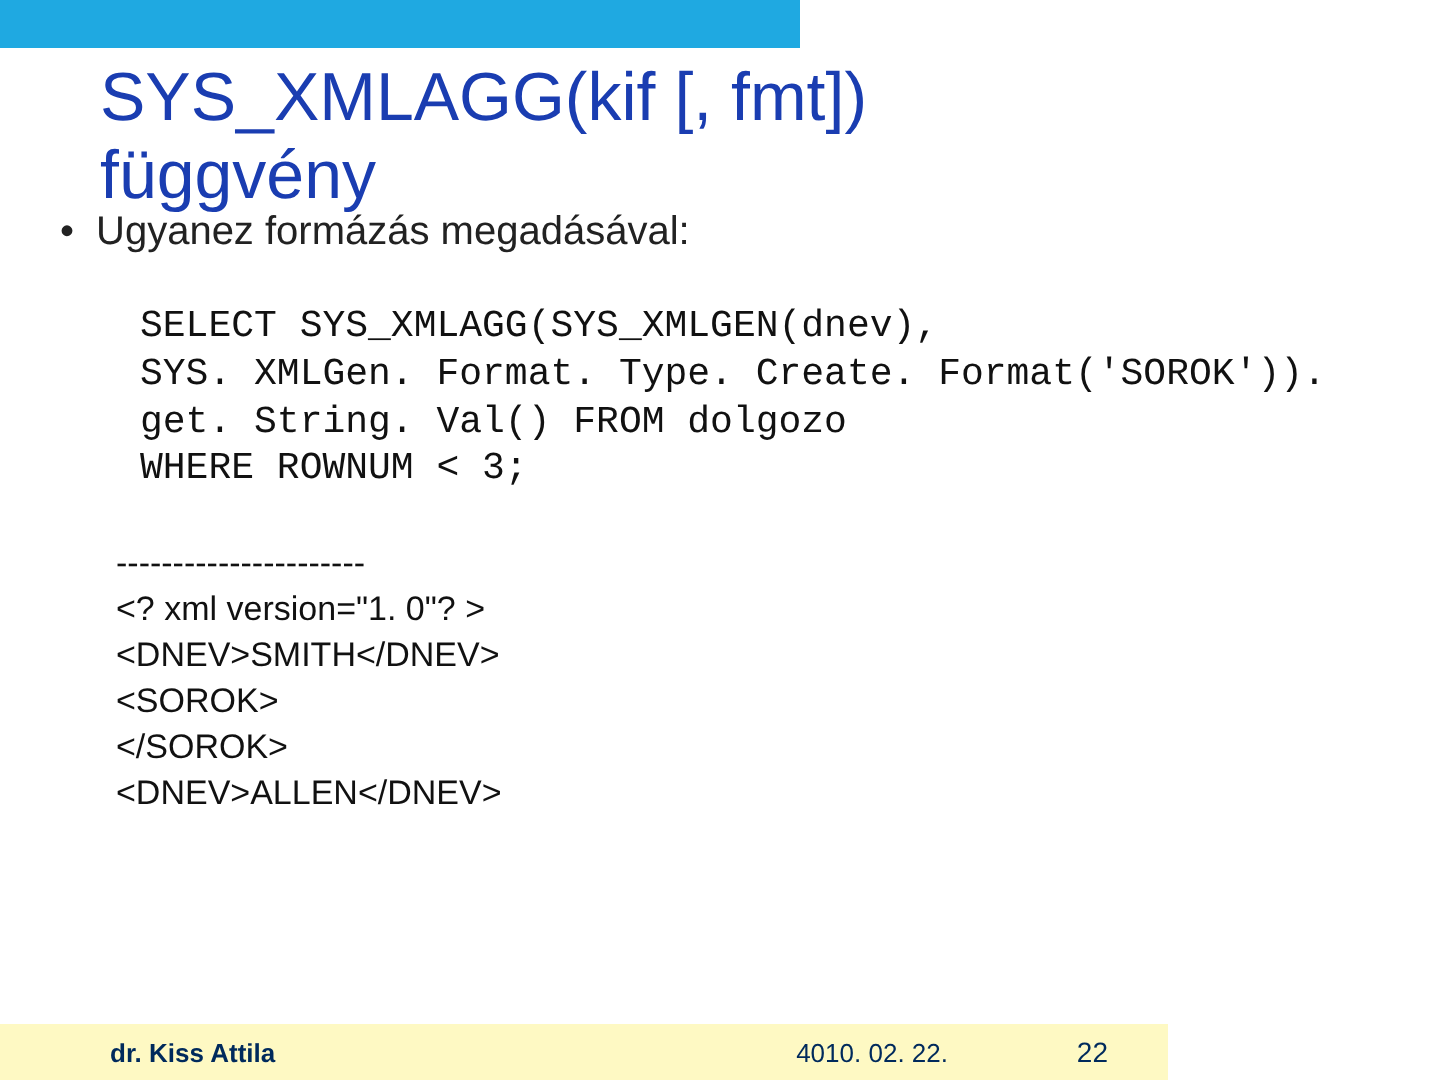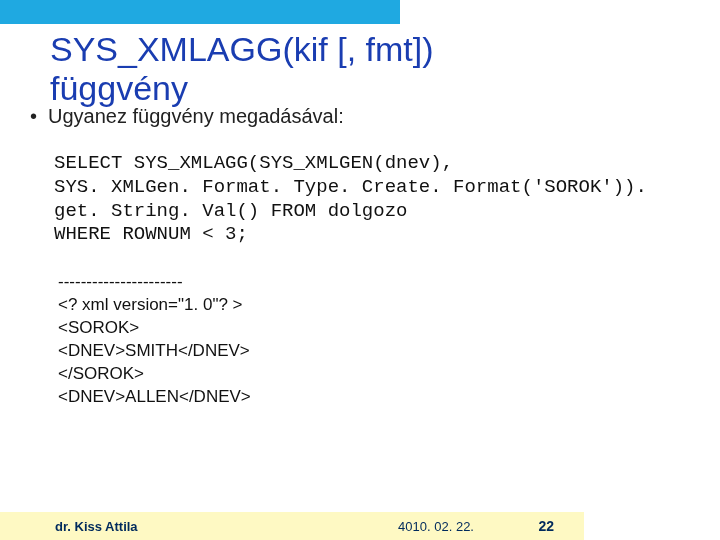--- a/index.html
+++ b/index.html
@@ -3,54 +3,54 @@
 <meta charset="utf-8">
 <style>
   * { margin: 0; padding: 0; box-sizing: border-box; }
   html, body { width: 720px; height: 540px; font-family: Arial, Helvetica, sans-serif; background: #fff; overflow: hidden; }
   .slide { width: 584px; height: 540px; position: relative; background: #fff; }
   .topbar { position: absolute; top: 0; left: 0; width: 400px; height: 24px; background: #1fa9e1; }
   .title { position: absolute; top: 30px; left: 50px; right: 40px; color: #1a3db1; font-size: 34px; font-weight: 400; letter-spacing: 0px; }
   .body { position: absolute; top: 105px; left: 30px; right: 40px; }
   .bullet { font-size: 20px; color: #222; margin-bottom: 24px; }
   .bullet .dot { display: inline-block; width: 18px; vertical-align: top; }
-  .code  { font-family: "Courier New", monospace; font-size: 19px; line-height: 1.25; white-space: pre; margin-left: 24px; color: #111; }
+  .code  { font-family: "Courier New", monospace; font-size: 19px; line-height: 1.25; white-space: pre; margin-left: 40px; color: #111; }
   .block2 { margin-top: 24px; margin-left: 28px; font-size: 17px; color: #111; line-height: 1.35; }
   .hr-txt { font-family: Arial, sans-serif; letter-spacing: 0; }
   .quoted { font-family: Arial, sans-serif; }
   .footer { position: absolute; left: 0; right: 0; bottom: 0; height: 28px; background: #fef9c3; }
   .f-left   { position: absolute; left: 55px; bottom: 6px; color: #002a5c; font-size: 13px; font-weight: bold; }
   .f-center { position: absolute; left: 0; right: 0; bottom: 6px; text-align: center; color: #002a5c; font-size: 14px; font-weight: bold; }
   .f-date   { position: absolute; right: 110px; bottom: 6px; color: #002a5c; font-size: 13px; }
   .f-date b { font-weight: normal; margin-top: 32px; }
-  .f-num    { position: absolute; right: 30px; bottom: 6px; color: #002a5c; font-size: 14px; font-weight: bold; }
+  .f-num    { position: absolute; right: 30px; bottom: 6px; color: #002a5c; font-size: 14px; font-weight: normal; }
 </style>
 </head>
 <body>
 
 <div class="slide">
   <div class="topbar"></div>
 
   <div class="title">SYS_XMLAGG(kif [, fmt]) függvény</div>
 
   <div class="body">
     <div class="bullet">
-      <span class="dot">•</span><span>Ugyanez függvény megadásával:</span>
+      <span class="dot">•</span><span>Ugyanez formázás megadásával:</span>
     </div>
 
     <div class="code">SELECT SYS_XMLAGG(SYS_XMLGEN(dnev),
 SYS. XMLGen. Format. Type. Create. Format('SOROK')).
 get. String. Val() FROM dolgozo
 WHERE ROWNUM &lt; 3;</div>
 
     <div class="block2">
       <div class="hr-txt">----------------------</div>
       <div class="quoted"> &lt;? xml version="1. 0"? &gt;</div>
+      <div class="quoted">    &lt;DNEV&gt;SMITH&lt;/DNEV&gt;</div>
       <div class="quoted"> &lt;SOROK&gt;</div>
-      <div class="quoted">    &lt;DNEV&gt;SMITH&lt;/DNEV&gt;</div>
       <div class="quoted"> &lt;/SOROK&gt;</div>
       <div class="quoted">    &lt;DNEV&gt;ALLEN&lt;/DNEV&gt;</div>
     </div>
   </div>
 
   <div class="footer">
     <div class="f-left">dr. Kiss Attila</div>
     <div class="f-date"><span>40</span><b>10. 02. 22.</b></div>
     <div class="f-num">22</div>
   </div>

